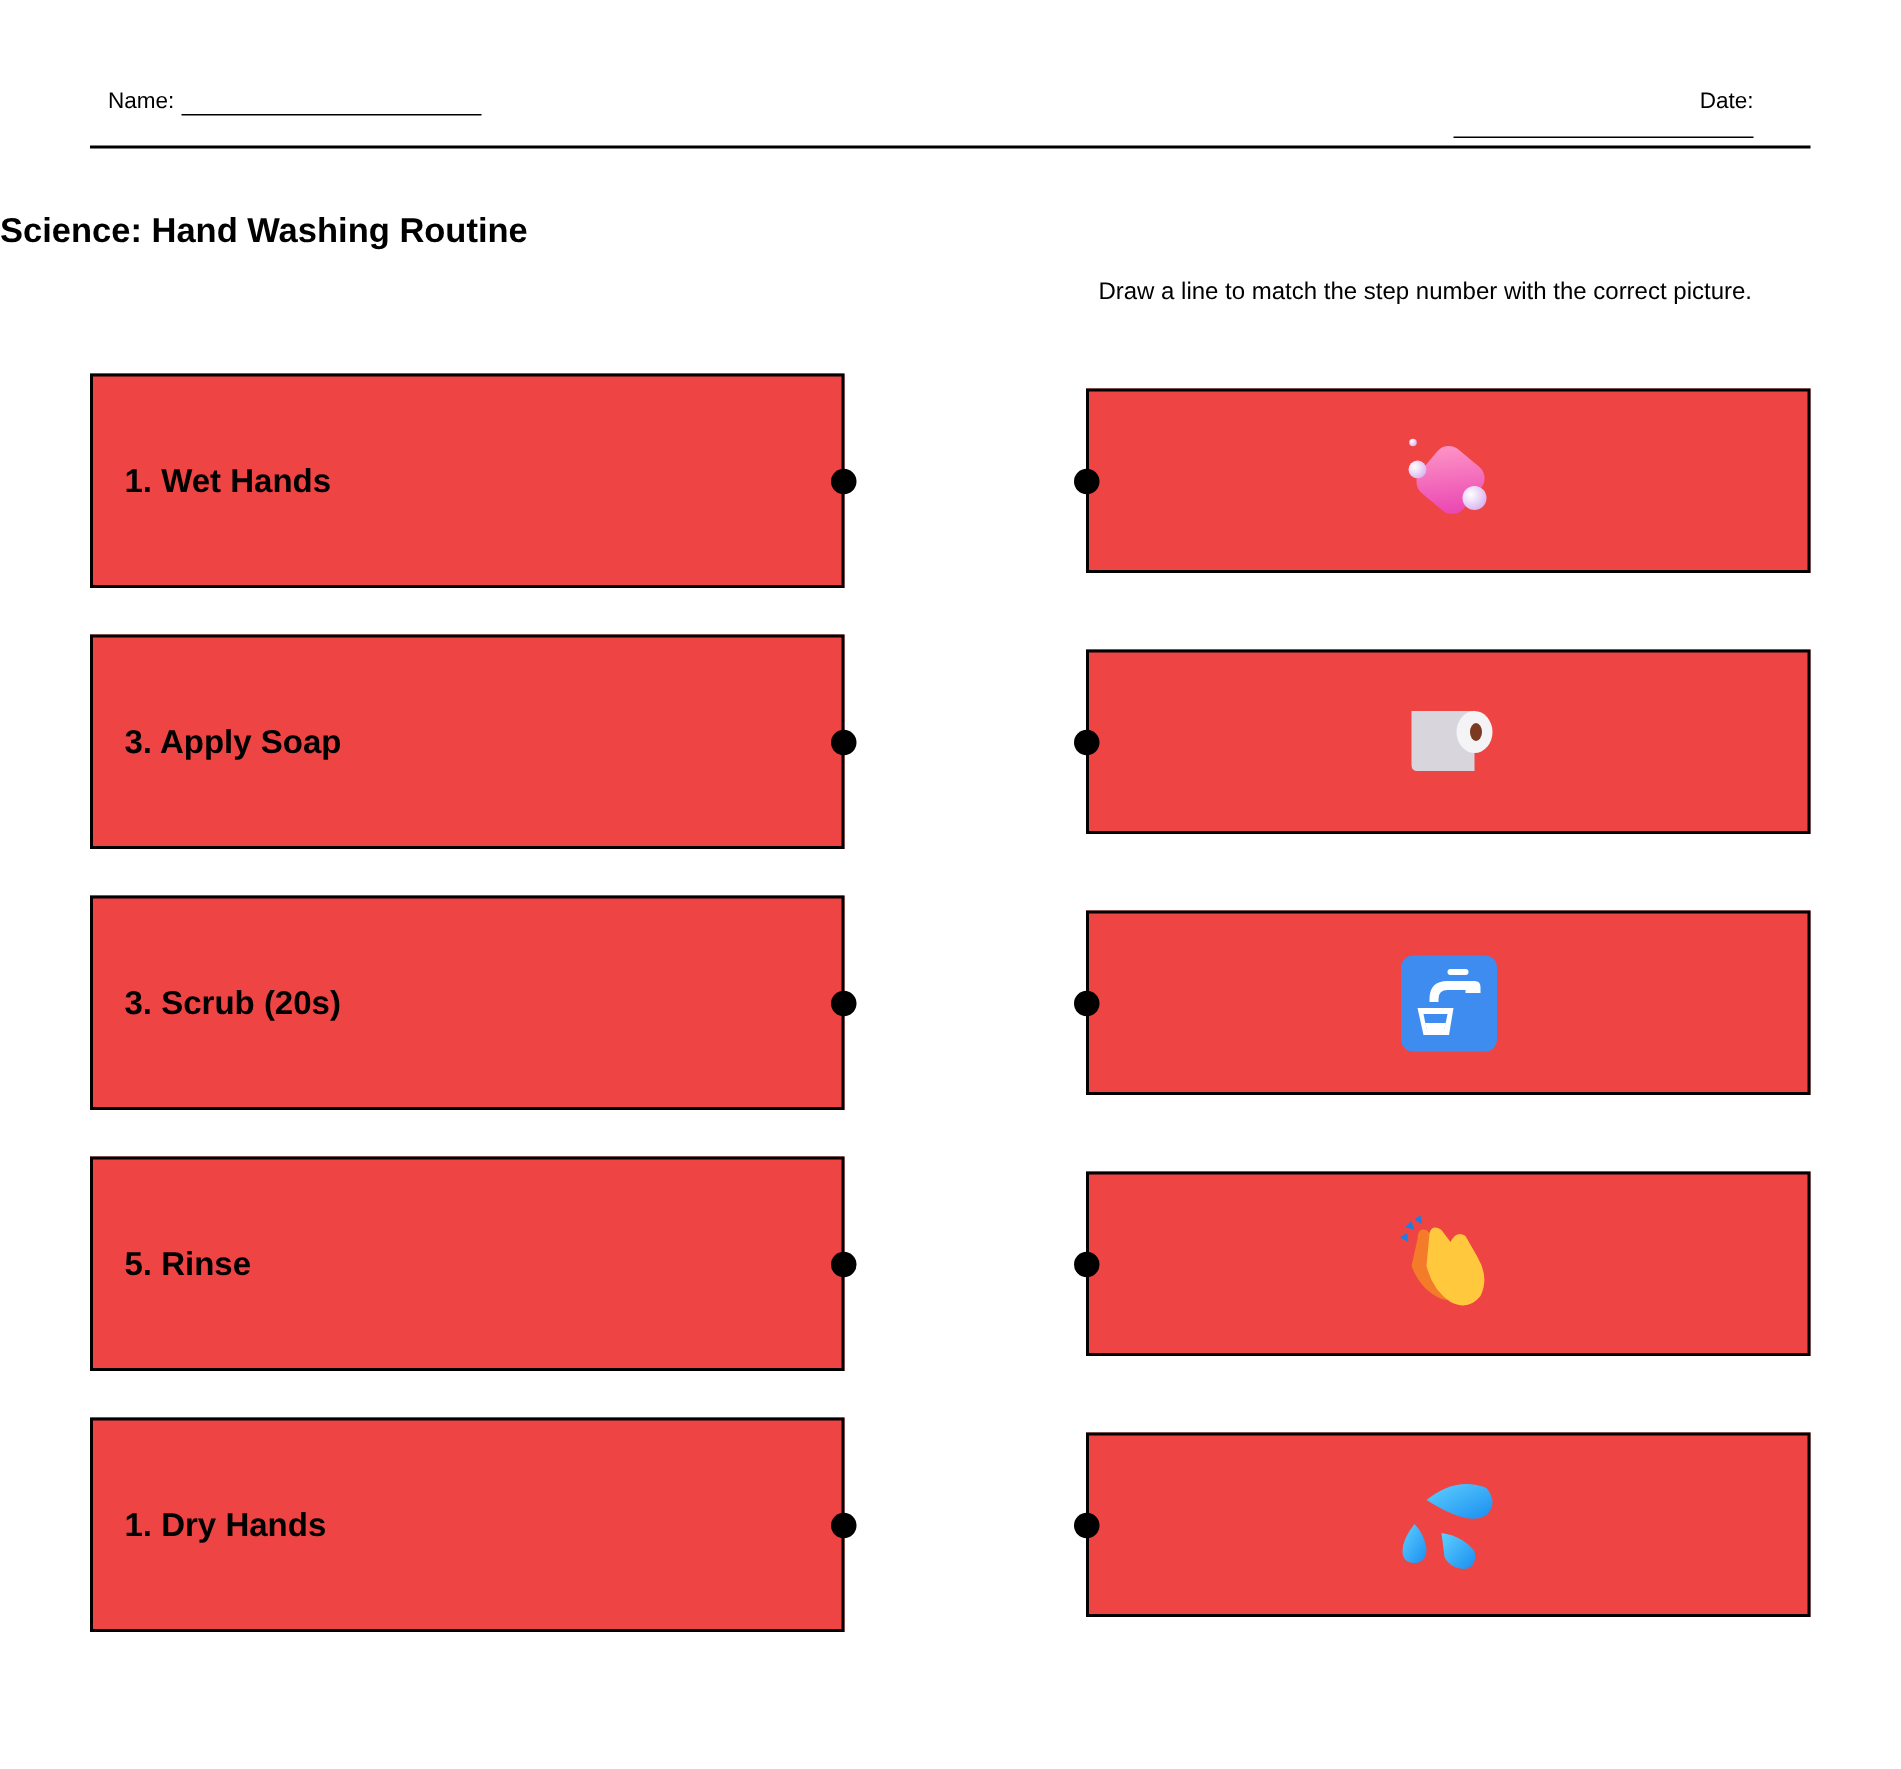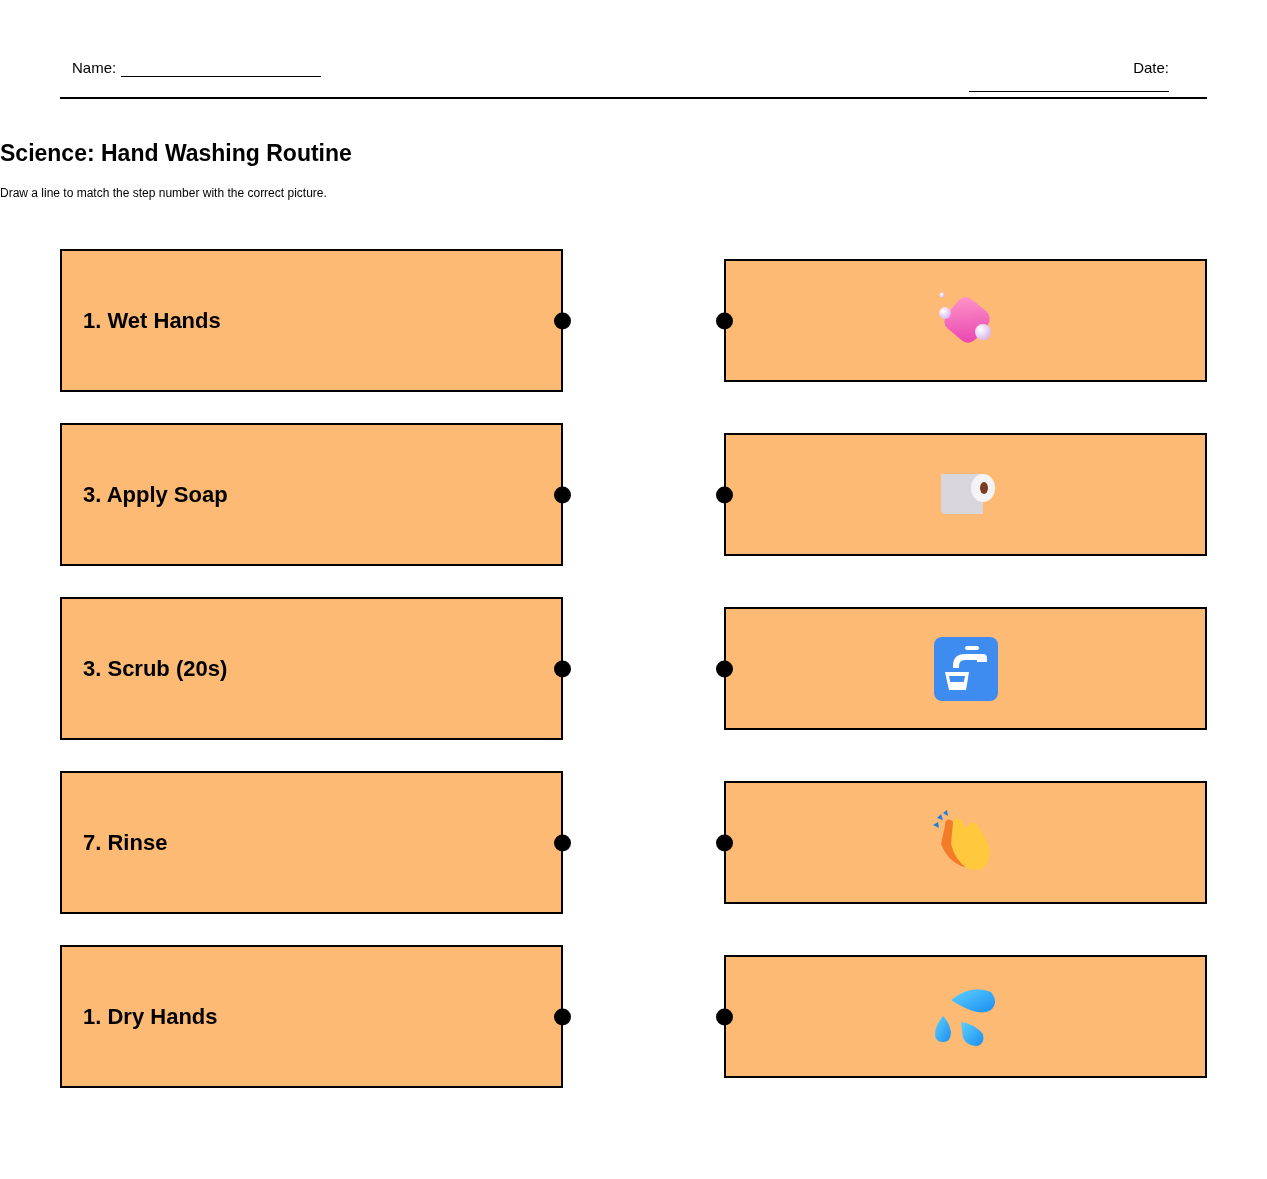--- a/index.html
+++ b/index.html
@@ -9,22 +9,22 @@
     }
     .header-field { position: absolute; top: 59px; font-size: 15px; display: flex; align-items: flex-end; }
     .header-field .label { line-height: 18px; }
     .header-field .blank { display: inline-block; border-bottom: 1.5px solid #000; margin-left: 5px; height: 14px; }
     #name-field { left: 60px; margin-left: 12px; }
     #name-field .blank { width: 200px; }
     #date-field { left: 964px; flex-direction: column; }
     #date-field .blank { width: 200px; }
     .rule { position: absolute; left: 60px; top: 97px; width: 1147px; height: 2px; background: #000; }
     .title { position: absolute; top: 140px; left: 0; width: 1267px; text-align: left; font-size: 23px; font-weight: bold; }
-    .instructions { position: absolute; top: 186px; left: 0; width: 1168px; text-align: left; font-size: 12px; }
-    .box { position: absolute; border: 2px solid #000; box-sizing: border-box; background: #fdba74; }
+    .instructions { position: absolute; top: 186px; left: 0; width: 1168px; text-align: right; font-size: 16px; }
+    .box { position: absolute; border: 2px solid #000; box-sizing: border-box; background: #ef4444; }
     .left-box { left: 60px; width: 503px; height: 143px; }
     .right-box { left: 724px; width: 483px; height: 123px; }
     .step-label { position: absolute; left: 21px; top: 50%; transform: translateY(-50%); font-size: 22px; font-weight: bold; }
     .dot { position: absolute; width: 17px; height: 17px; border-radius: 50%; background: #000; top: 50%; transform: translateY(-50%); }
     .left-box .dot { right: -10px; }
     .right-box .dot { left: -10px; }
     .pic { position: absolute; left: 50%; top: 50%; transform: translate(-50%, -50%); width: 70px; height: 70px; }
     .pic svg { width: 70px; height: 70px; display: block; }
   </style>
 </head>
@@ -49,21 +49,21 @@
 </div>
 <div class="box left-box" style="top:423px">
   <span class="step-label">3. Apply Soap</span>
   <span class="dot"></span>
 </div>
 <div class="box left-box" style="top:597px">
   <span class="step-label">3. Scrub (20s)</span>
   <span class="dot"></span>
 </div>
 <div class="box left-box" style="top:771px">
-  <span class="step-label">7. Rinse</span>
+  <span class="step-label">5. Rinse</span>
   <span class="dot"></span>
 </div>
 <div class="box left-box" style="top:945px">
   <span class="step-label">1. Dry Hands</span>
   <span class="dot"></span>
 </div>
 
 <div class="box right-box" style="top:259px">
   <span class="dot"></span>
   <div class="pic">

